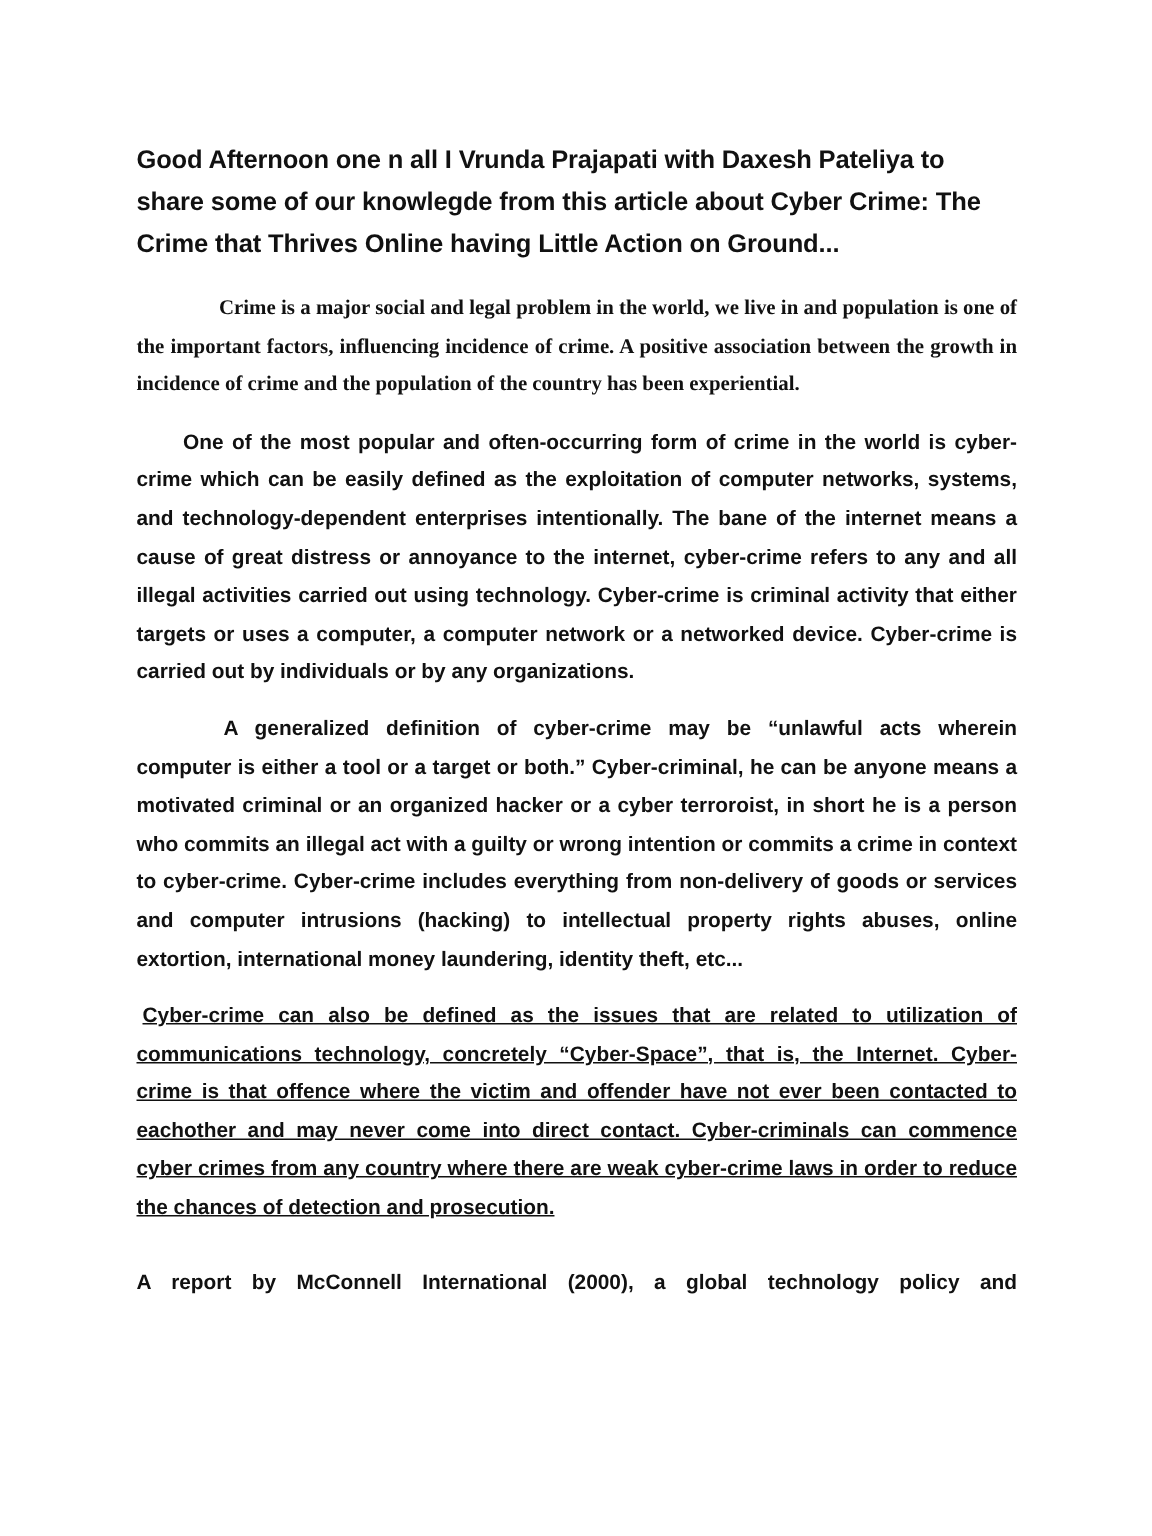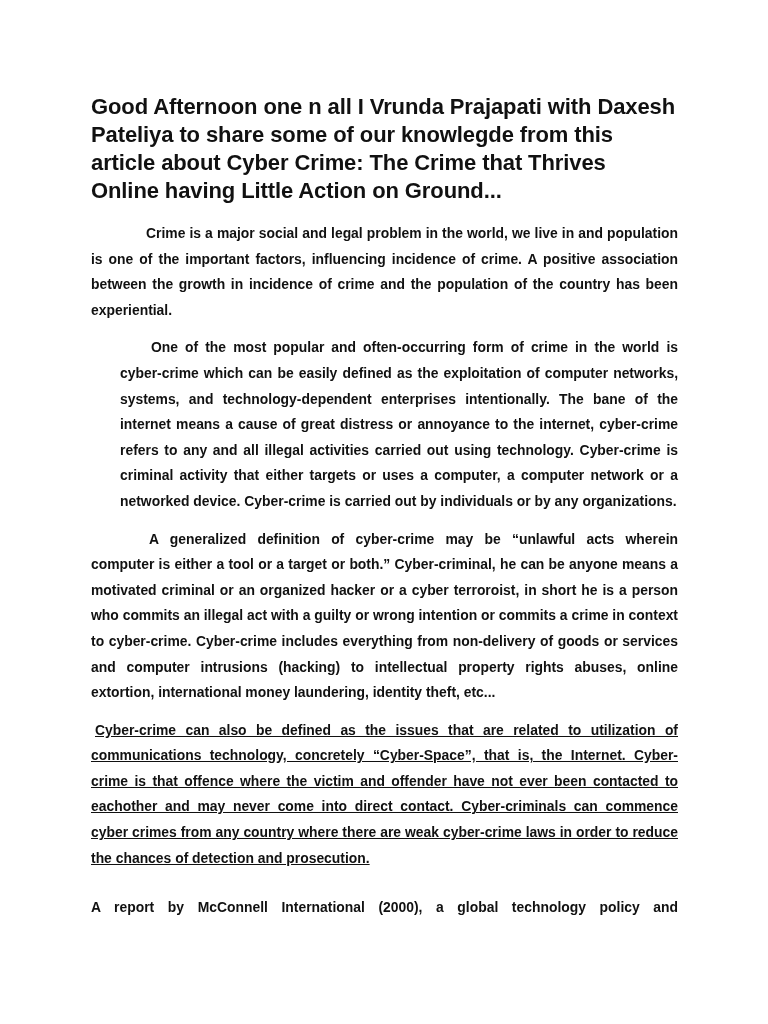--- a/index.html
+++ b/index.html
@@ -15,37 +15,37 @@
     font-family: "Liberation Sans", "DejaVu Sans", sans-serif;
     color: #111111;
   }
   .page {
     position: absolute;
     left: 91px;
     top: 93px;
     width: 587px;
   }
   .title {
-    font-size: 22px;
+    font-size: 17px;
     font-weight: bold;
     line-height: 28px;
     margin: 0 0 16px 0;
     letter-spacing: -0.1px;
     text-align: left;
   }
   .para {
     font-size: 13.9px;
     font-weight: bold;
     line-height: 25.6px;
     text-align: justify;
     margin: 0 0 12px 0;
     letter-spacing: 0;
   }
-  .indent-large { text-indent: 55px; }
-  .indent-medium { text-indent: 31px; margin-left: 29px; }
+  .indent-large { text-indent: 55px; font-family: Liberation Serif, serif; }
+  .indent-medium { text-indent: 31px; }
   .indent-xlarge { text-indent: 58px; }
   .indent-small { text-indent: 4px; text-decoration: underline; }
   .indent-none { text-indent: 0; margin-top: 24px; }
 </style>
 </head>
 <body>
 
 <div class="page">
   <div class="title">Good Afternoon one n all I Vrunda Prajapati with Daxesh Pateliya to share some of our knowlegde from this article about Cyber Crime: The Crime that Thrives Online having Little Action on Ground...</div>
 

